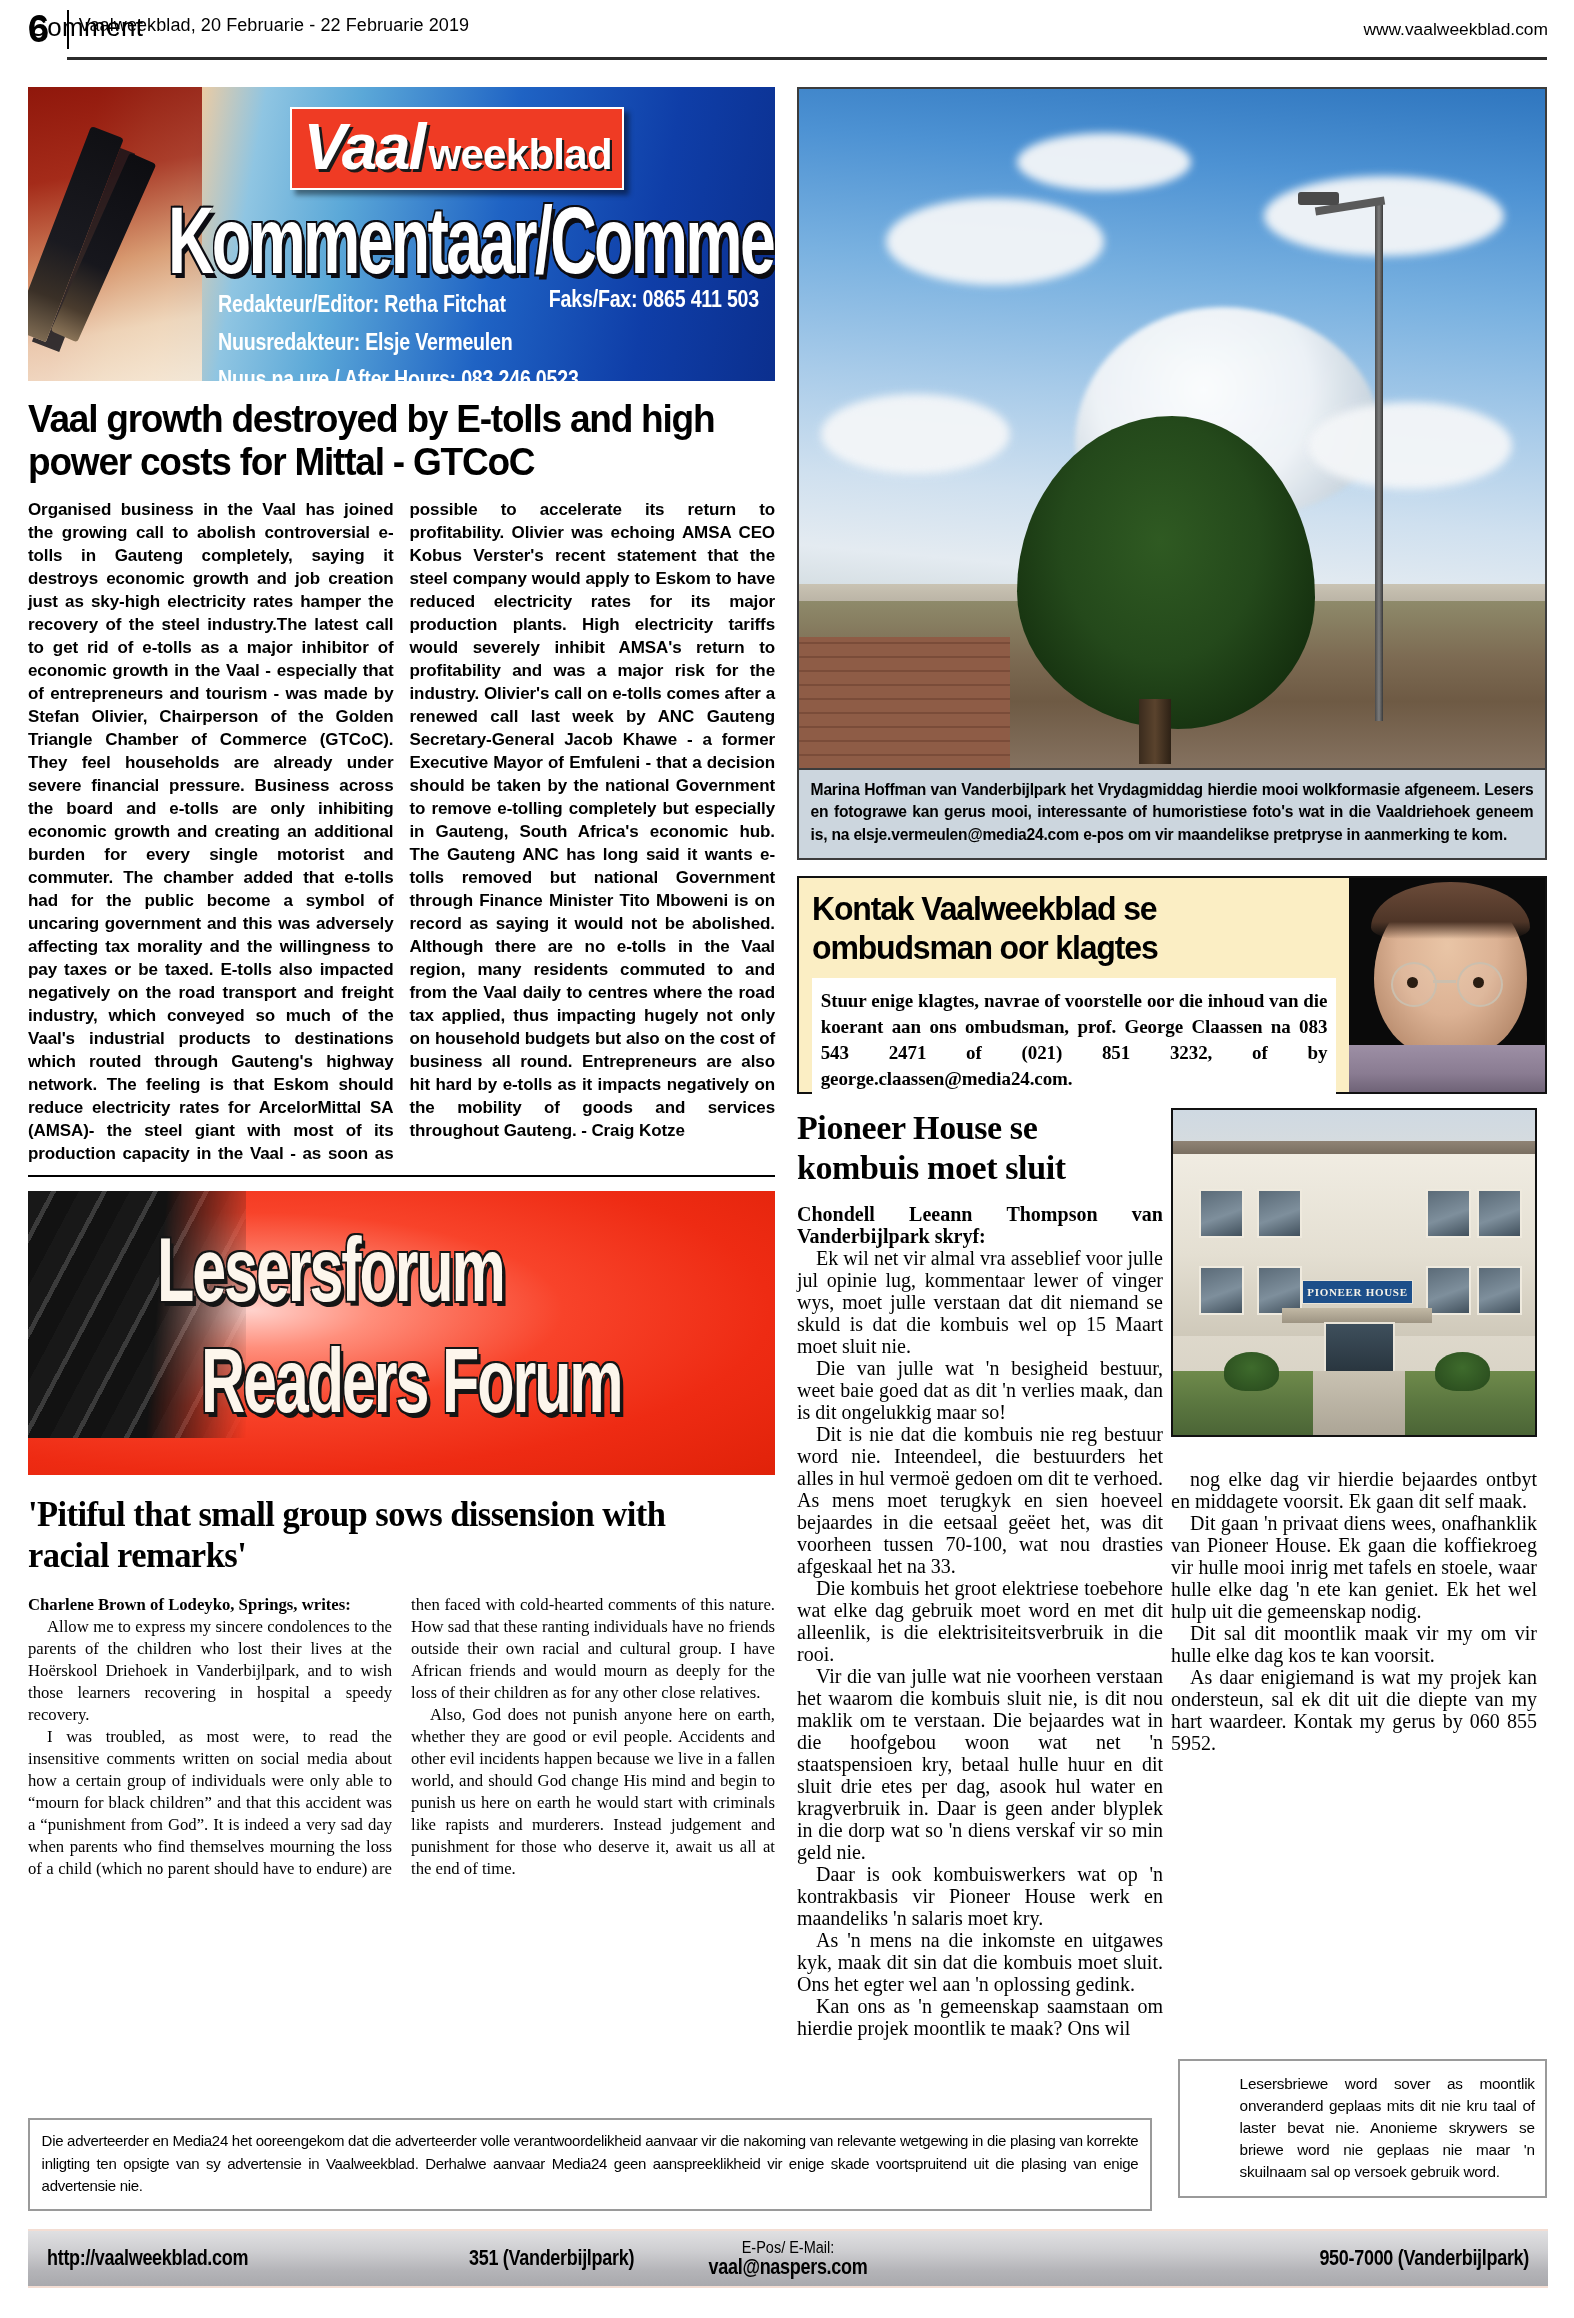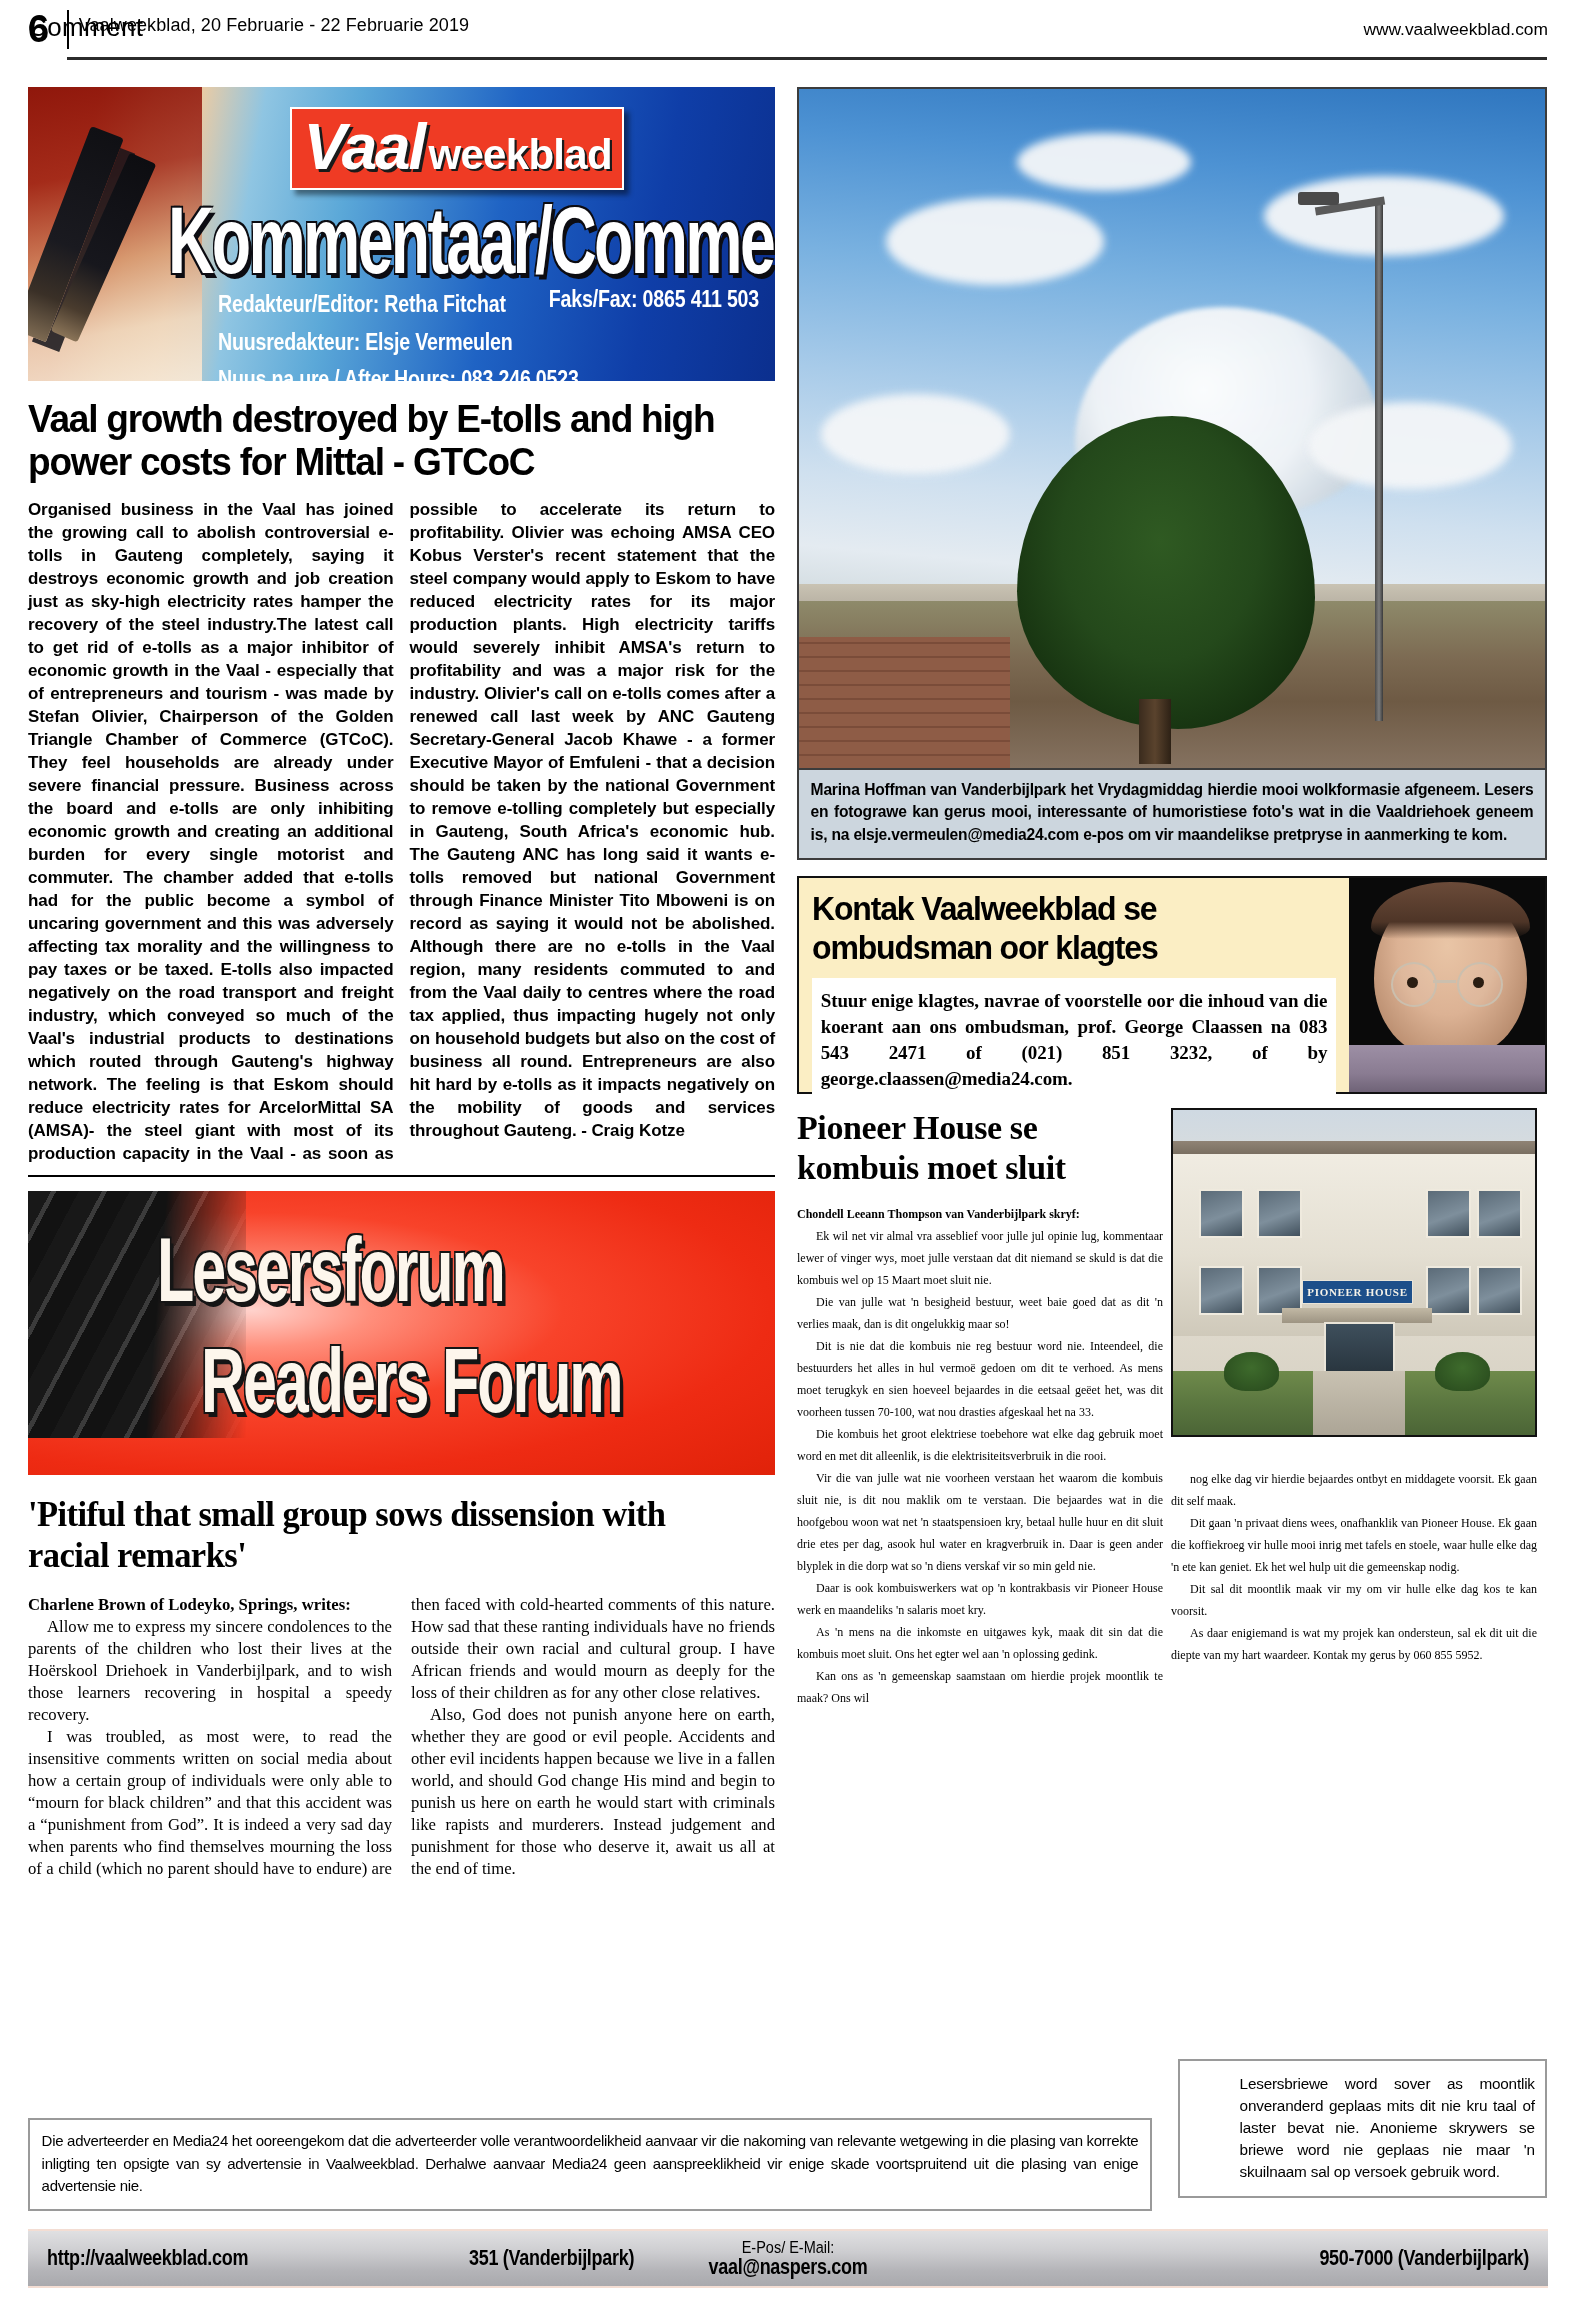--- a/index.html
+++ b/index.html
@@ -488,21 +488,21 @@
   .pioneer-headline {
     font-family: "Liberation Serif", serif;
     font-size: 34px;
     font-weight: 700;
     line-height: 40px;
     letter-spacing: -0.4px;
   }
   .pioneer-body {
     margin-top: 14.5px;
     font-family: "Liberation Serif", serif;
-    font-size: 12px;
+    font-size: 20px;
     line-height: 22px;
     text-align: justify;
   }
   .pioneer-body p { margin: 0; text-indent: 19px; }
   .pioneer-body p.byline { font-weight: 700; text-indent: 0; }
 
   .pioneer-photo {
     width: 366px;
     height: 329px;
     border: 2.9px solid #111;

